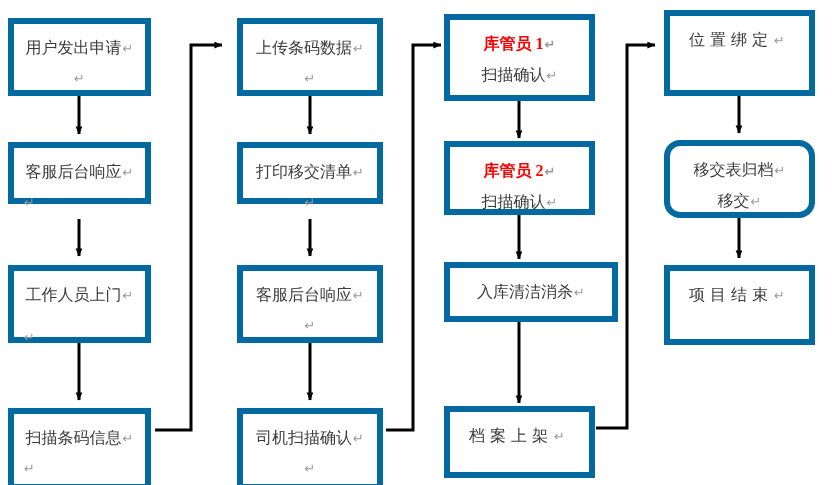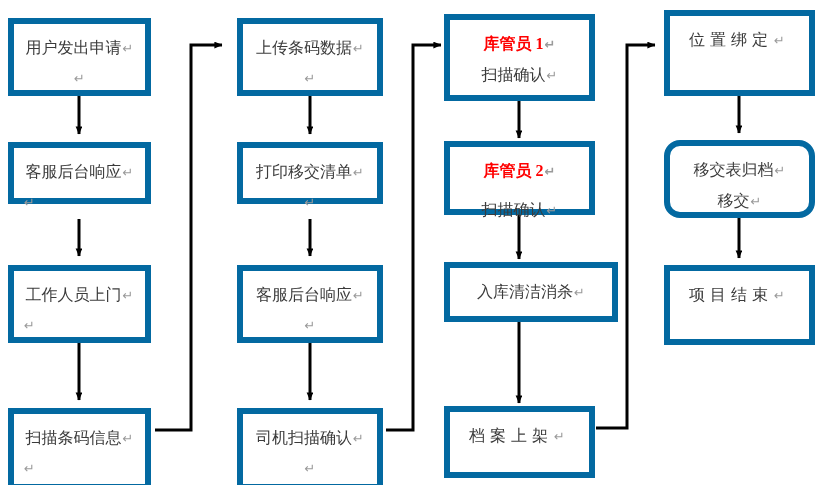--- a/index.html
+++ b/index.html
@@ -141,21 +141,21 @@
     <div class="pilcrow-only center">↵</div>
   </div>
 
   <div class="node" style="left:8px; top:142px; width:143px; height:62px;">
     <div class="node-line">
       <span>客服后台响应</span><span class="pilcrow">↵</span>
     </div>
     <div class="pilcrow-only">↵</div>
   </div>
 
-  <div class="node" style="left:8px; top:265px; width:143px; height:78px;">
+  <div class="node" style="left:8px; top:265px; width:143px; height:78px;gap:12px;">
     <div class="node-line">
       <span>工作人员上门</span><span class="pilcrow">↵</span>
     </div>
     <div class="pilcrow-only">↵</div>
   </div>
 
   <div class="node" style="left:8px; top:408px; width:143px; height:82px;">
     <div class="node-line">
       <span>扫描条码信息</span><span class="pilcrow">↵</span>
     </div>
@@ -192,21 +192,21 @@
 
   <div class="node" style="left:444px; top:14px; width:151px; height:87px;">
     <div class="node-line emph">
       <span>库管员 1</span><span class="pilcrow">↵</span>
     </div>
     <div class="node-line">
       <span>扫描确认</span><span class="pilcrow">↵</span>
     </div>
   </div>
 
-  <div class="node" style="left:444px; top:141px; width:151px; height:74px;gap:8px;">
+  <div class="node" style="left:444px; top:141px; width:151px; height:74px;">
     <div class="node-line emph">
       <span>库管员 2</span><span class="pilcrow">↵</span>
     </div>
     <div class="node-line">
       <span>扫描确认</span><span class="pilcrow">↵</span>
     </div>
   </div>
 
   <div class="node" style="left:444px; top:262px; width:174px; height:60px;">
     <div class="node-line">

